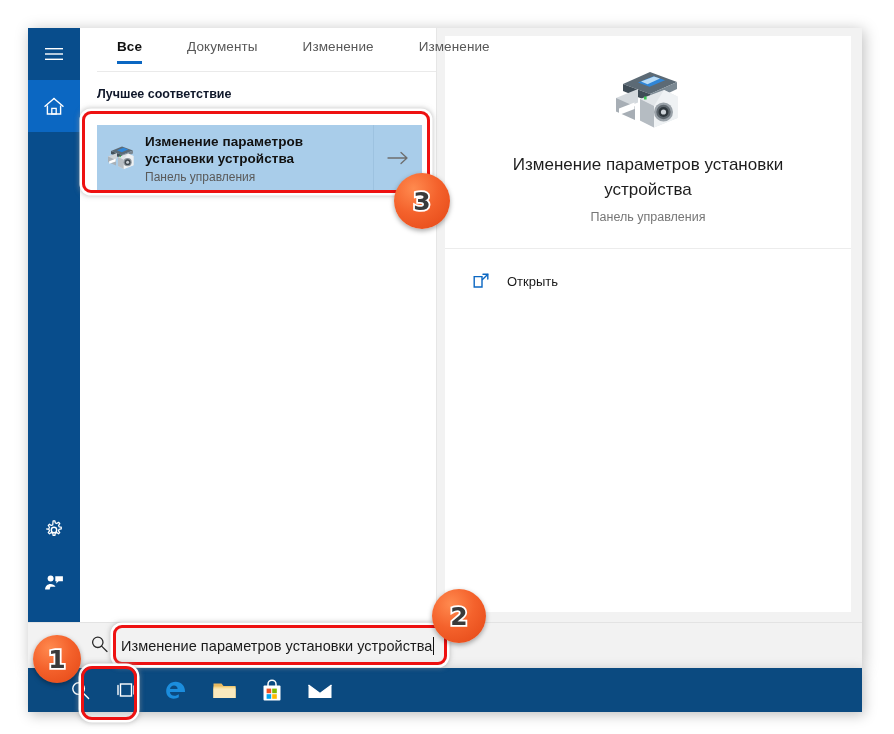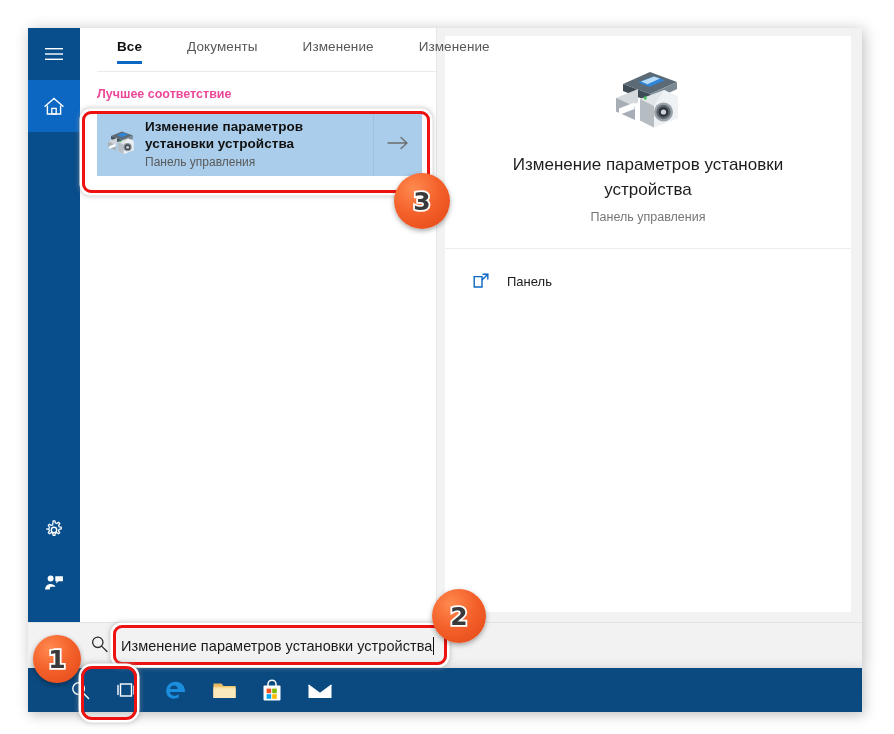--- a/index.html
+++ b/index.html
@@ -106,22 +106,22 @@
     position: absolute;
     left: 17px;
     right: 0;
     bottom: 0;
     height: 1px;
     background: #eaeaea;
   }
 
   #best-match-header {
     font-size: 12.5px;
-    color: #ec4899;
-    padding: 15px 0 9px 17px;
+    color: #0f172a;
+    padding: 15px 0 24px 17px;
     font-weight: 600;
   }
 
   #result-item {
     margin: 0 14px 0 17px;
     height: 66px;
     background: #a9cdea;
     display: flex;
     align-items: stretch;
     position: relative;
@@ -435,21 +435,21 @@
 
           <div id="preview-actions">
             <div class="action-row">
               <span class="action-icon">
                 <svg width="16" height="16" viewBox="0 0 16 16">
                   <path d="M1.2 3.6 H9 V14 H1.2 Z" fill="none" stroke="#0b67c2" stroke-width="1.4"></path>
                   <path d="M10 1.2 H14.8 V6" fill="none" stroke="#0b67c2" stroke-width="1.4" stroke-linecap="round"></path>
                   <path d="M14.6 1.4 L9.5 6.5" stroke="#0b67c2" stroke-width="1.4" stroke-linecap="round"></path>
                 </svg>
               </span>
-              <span class="action-label">Панель</span>
+              <span class="action-label">Открыть</span>
             </div>
           </div>
 
         </div>
       </div>
 
     </div>
 
     <div id="search-row">
       <span id="search-glass">

